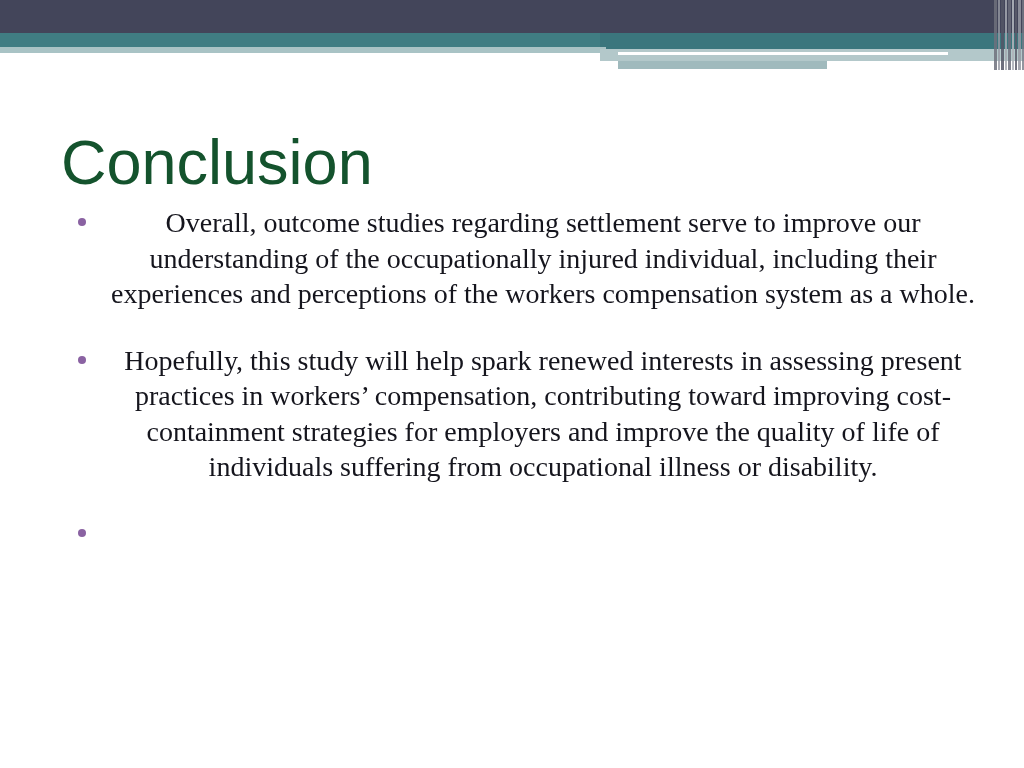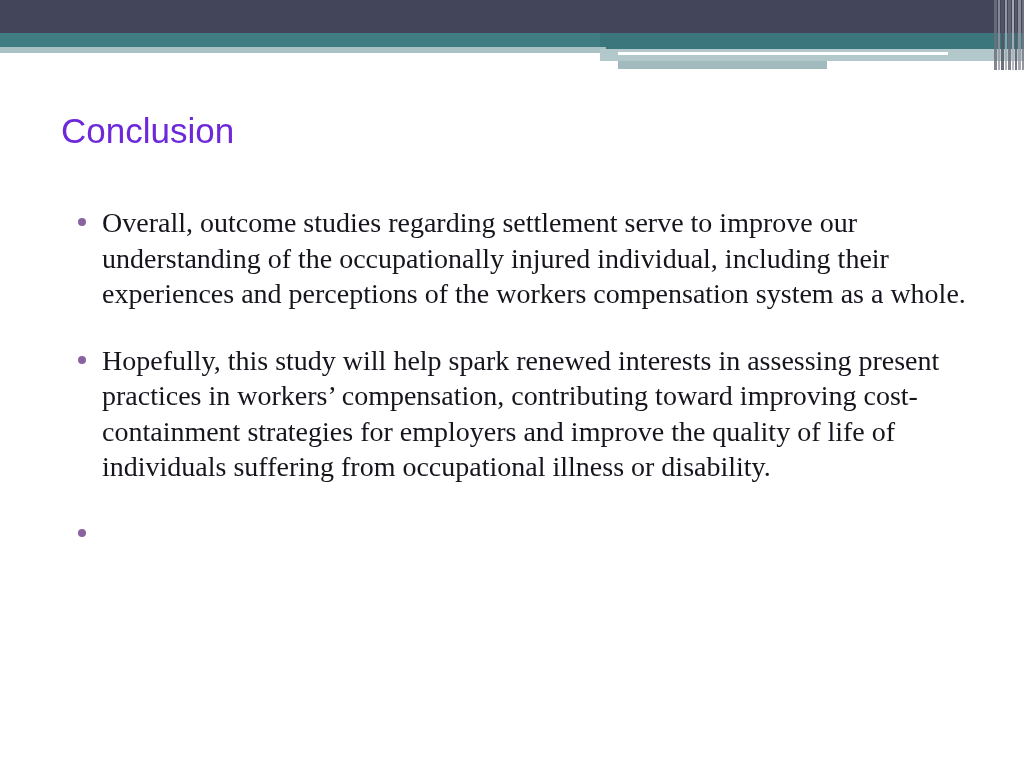--- a/index.html
+++ b/index.html
@@ -36,34 +36,35 @@
   .vs5 { left: 18px; width: 3px; background: rgba(108,111,124,0.85); }
   .vs6 { left: 22px; width: 2px; background: rgba(175,178,186,0.90); }
   .vs7 { left: 25px; width: 2px; background: rgba(90,92,107,0.85);  }
   .vs8 { left: 28px; width: 3px; background: rgba(150,153,163,0.85); }
   .vs9 { left: 32px; width: 2px; background: rgba(120,123,135,0.80); }
 
   
   .title {
     position: absolute;
     left: 61px;
-    top: 111px;
+    top: 126px;
     font-family: "Liberation Sans", sans-serif;
-    font-size: 35px;
+    font-size: 63px;
     font-weight: 400;
-    color: #6d28d9;
+    color: #14532d;
     letter-spacing: 0px;
   }
 
   
   .body-area {
     position: absolute;
     left: 0;
     top: 205px;
     width: 1024px;
+    text-align: center;
   }
   .bullet-item {
     position: relative;
     padding-left: 102px;
     padding-right: 40px;
     margin-bottom: 31px;
     font-size: 28px;
     line-height: 1.27;
     color: #15151d;
     max-width: 885px;

